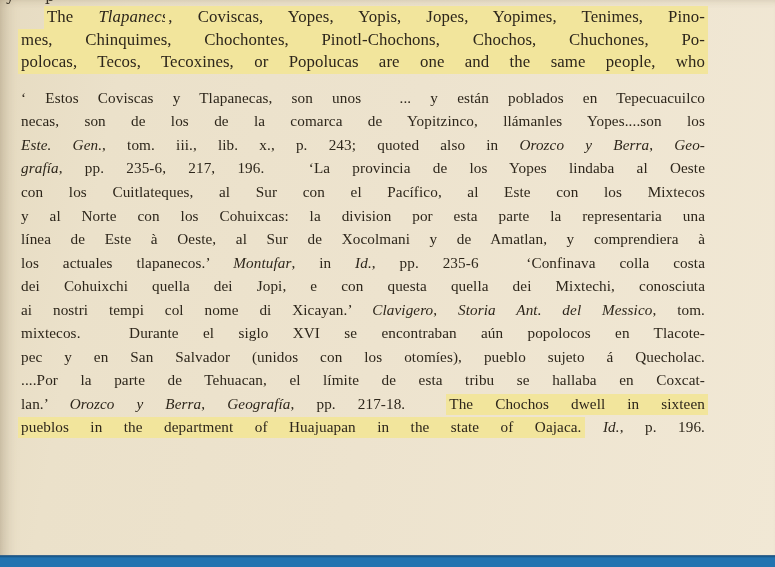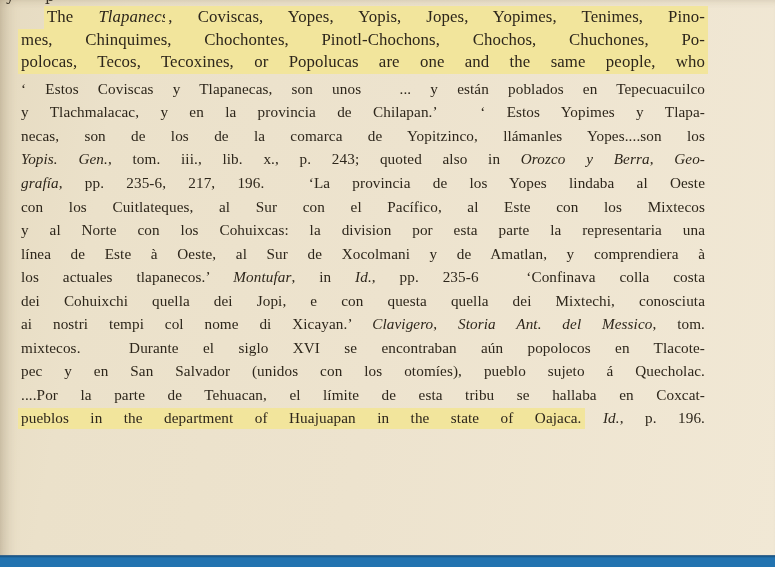--- a/index.html
+++ b/index.html
@@ -29,21 +29,21 @@
   .body-par .line{
     font-size:16.8px;
     line-height:22.6px;
     letter-spacing:.1px;
   }
   .footnote .line{
     font-size:15.2px;
     line-height:23.55px;
     letter-spacing:.1px;
   }
-  .footnote{margin-top:3px;}
+  .footnote{margin-top:12px;}
   .indent{display:inline-block;width:26px;}
   .it{font-style:italic;}
   .hl{
     background:#f2e59c;
     padding:1px 3px 3px 3px;
     margin:0 -3px;
   }
   .bottom-bar{
     position:absolute;left:0;bottom:0;width:775px;height:12px;
     background:linear-gradient(to bottom,#5d7d9b 0,#17517f 1px,#2273b0 3px,#2273b0 100%);
@@ -58,31 +58,31 @@
   </div>
 
   <div class="content">
     <div class="body-par" id="body-paragraph">
         <div class="line"><span class="indent"></span><span class="hl">The </span><span class="it hl">Tlapanecs</span><span class="hl">, Coviscas, Yopes, Yopis, Jopes, Yopimes, Tenimes, Pino-</span></div>
         <div class="line"><span class="hl">mes, Chinquimes, Chochontes, Pinotl-Chochons, Chochos, Chuchones, Po-</span></div>
         <div class="line"><span class="hl">polocas, Tecos, Tecoxines, or Popolucas are one and the same people, who</span></div>
       </div>
     <div class="footnote" id="footnote-block">
         <div class="line"><span>‘ Estos Coviscas y Tlapanecas, son unos&nbsp; ... y están poblados en Tepecuacuilco</span></div>
-        <div class="line"><span>y Tlachmalacac, y en la provincia de Chilapan.’&nbsp; ‘ Estos Yopimes y Tlapa-</span></div>
         <div class="line"><span>necas, son de los de la comarca de Yopitzinco, llámanles Yopes....son los</span></div>
-        <div class="line"><span class="it">Yopis. Gen.</span><span>, tom. iii., lib. x., p. 243; quoted also in </span><span class="it">Orozco y Berra</span><span>, </span><span class="it">Geo-</span></div>
+        <div class="line"><span class="it">Este. Gen.</span><span>, tom. iii., lib. x., p. 243; quoted also in </span><span class="it">Orozco y Berra</span><span>, </span><span class="it">Geo-</span></div>
         <div class="line"><span class="it">grafía</span><span>, pp. 235-6, 217, 196.&nbsp; ‘La provincia de los Yopes lindaba al Oeste</span></div>
         <div class="line"><span>con los Cuitlateques, al Sur con el Pacífico, al Este con los Mixtecos</span></div>
         <div class="line"><span>y al Norte con los Cohuixcas: la division por esta parte la representaria una</span></div>
         <div class="line"><span>línea de Este à Oeste, al Sur de Xocolmani y de Amatlan, y comprendiera à</span></div>
         <div class="line"><span>los actuales tlapanecos.’ </span><span class="it">Montufar</span><span>, in </span><span class="it">Id.</span><span>, pp. 235-6&nbsp; ‘Confinava colla costa</span></div>
         <div class="line"><span>dei Cohuixchi quella dei Jopi, e con questa quella dei Mixtechi, conosciuta</span></div>
         <div class="line"><span>ai nostri tempi col nome di Xicayan.’ </span><span class="it">Clavigero</span><span>, </span><span class="it">Storia Ant. del Messico</span><span>, tom.</span></div>
         <div class="line"><span>mixtecos.&nbsp; Durante el siglo XVI se encontraban aún popolocos en Tlacote-</span></div>
         <div class="line"><span>pec y en San Salvador (unidos con los otomíes), pueblo sujeto á Quecholac.</span></div>
         <div class="line"><span>....Por la parte de Tehuacan, el límite de esta tribu se hallaba en Coxcat-</span></div>
+        <div class="line"><span>lan.’ </span><span class="it">Orozco y Berra</span><span>, </span><span class="it">Geografía</span><span>, pp. 217-18.&nbsp; </span><span class="hl">The Chochos dwell in sixteen</span></div>
         <div class="line"><span class="hl">pueblos in the department of Huajuapan in the state of Oajaca.</span><span> </span><span class="it">Id.</span><span>, p. 196.</span></div>
       </div>
   </div>
 
   <div class="bottom-bar"></div>
 </div>
 
 </body></html>

